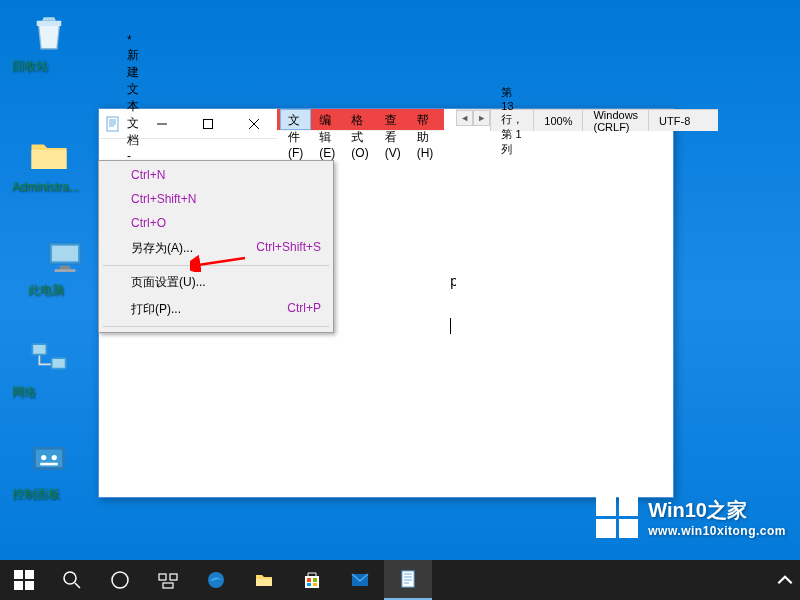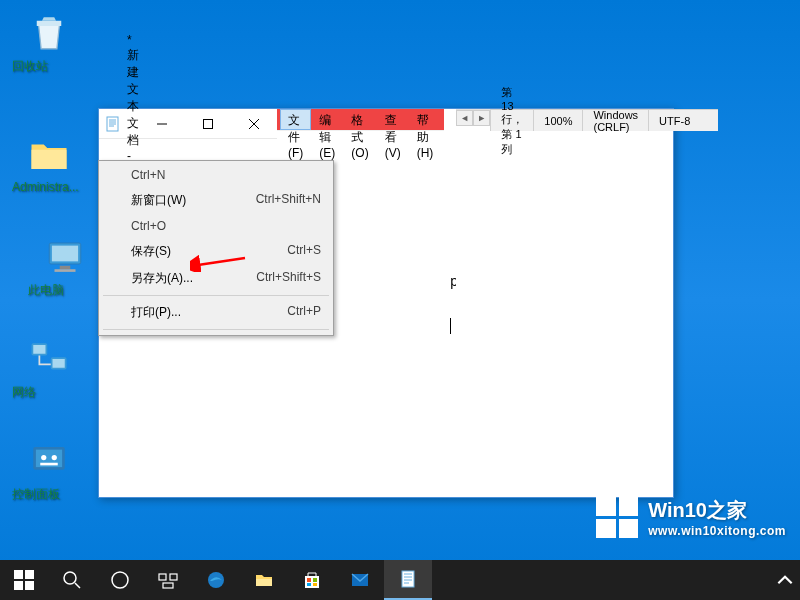--- a/index.html
+++ b/index.html
@@ -18,21 +18,21 @@
 .winbtns { display: flex; }
 .winbtn { width: 46px; height: 30px; display: flex; align-items: center; justify-content: center; font-size: 11px; color: #000; }
 
 .menubar { height: 22px; background: #ef4444; display: flex; padding: 0 3px; font-size: 12px; border-bottom: 1px solid #f0f0f0; }
 .menubar .mitem { padding: 3px 8px; cursor: default; }
 .menubar .mitem.active { background: #cce4f7; border: 1px solid #7eb4ea; padding: 2px 7px; }
 
 .dropdown { position: absolute; left: 98px; top: 160px; width: 236px; background: #f0f0f0; border: 1px solid #a0a0a0; box-shadow: 2px 2px 4px rgba(0,0,0,0.3); z-index: 100; padding: 2px; font-size: 12px; }
 .dropdown .ditem { display: flex; padding: 5px 10px 5px 30px; cursor: default; }
 .dropdown .dlabel { flex: 1; }
-.dropdown .dshort { color: #404040; }
+.dropdown .dshort { color: #a21caf; }
 .dropdown .sep { height: 1px; background: #d0d0d0; margin: 3px 2px; }
 
 .editor { flex: 1; background: #fff; padding: 4px 6px; font-family: Consolas, monospace; font-size: 14px; color: #000; white-space: pre; overflow: hidden; position: relative; line-height: 1.6; }
 .cursor { display: inline-block; width: 1px; height: 16px; background: #000; vertical-align: text-bottom; }
 
 .hscroll { height: 17px; background: #f0f0f0; display: flex; border-top: 1px solid #e0e0e0; }
 .hscroll .sbtn { width: 17px; background: #f0f0f0; border: 1px solid #cdcdcd; display:flex; align-items:center; justify-content:center; font-size:9px; color:#606060;}
 .hscroll .strack { flex: 1; background: #f0f0f0; position: relative; }
 .hscroll .sthumb { position: absolute; left: 0; top: 0; width: 70%; height: 100%; background: #cdcdcd; }
 
@@ -177,35 +177,34 @@
     <div class="cell">Windows (CRLF)</div>
     <div class="cell" style="min-width:70px">UTF-8</div>
   </div>
 </div>
 
 <div class="dropdown">
   <div class="ditem">
       <span class="dshort">Ctrl+N</span>
     </div>
   <div class="ditem">
-      <span class="dlabel">新窗口(W)</span>
       <span class="dshort">Ctrl+Shift+N</span>
     </div>
   <div class="ditem">
       <span class="dshort">Ctrl+O</span>
-    </div>
-  <div class="ditem">
-      <span class="dlabel">保存(S)</span>
-      <span class="dshort">Ctrl+S</span>
     </div>
   <div class="ditem">
       <span class="dlabel">另存为(A)...</span>
       <span class="dshort">Ctrl+Shift+S</span>
     </div>
   <div class="sep"></div>
+  <div class="ditem">
+      <span class="dlabel">页面设置(U)...</span>
+      <span class="dshort"></span>
+    </div>
   <div class="ditem">
       <span class="dlabel">打印(P)...</span>
       <span class="dshort">Ctrl+P</span>
     </div>
   <div class="sep"></div>
 </div>
 
 <svg class="arrow" style="left:190px;top:252px" width="60" height="20">
   <defs>
       <marker id="ah" markerWidth="8" markerHeight="8" refX="1" refY="4" orient="auto">

